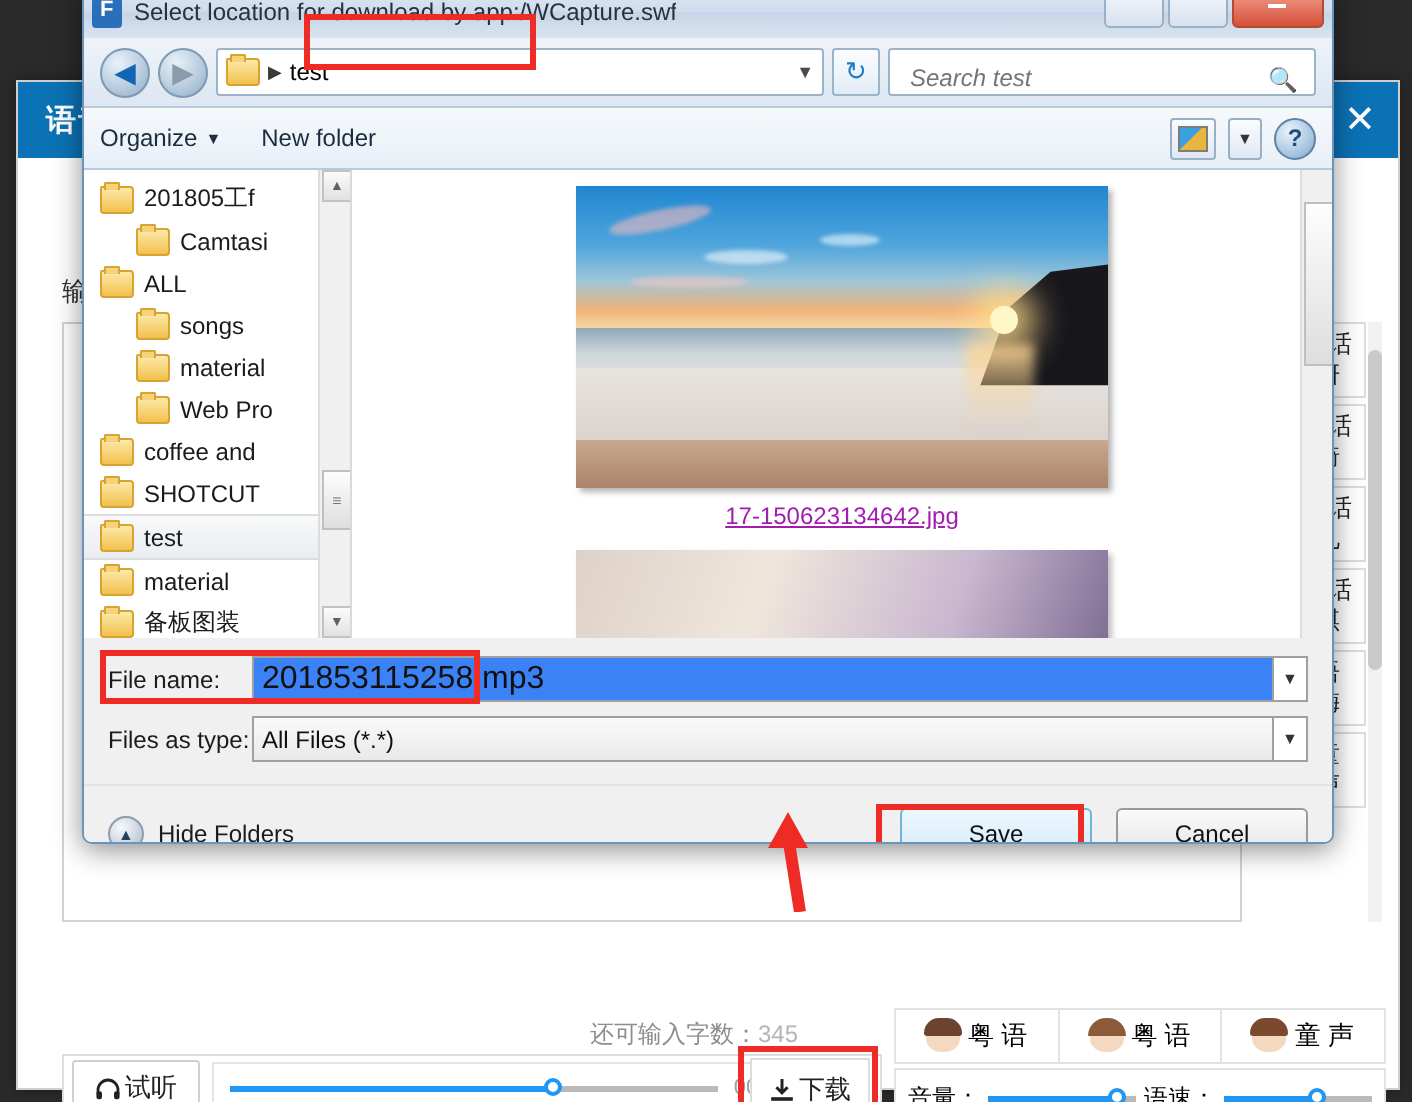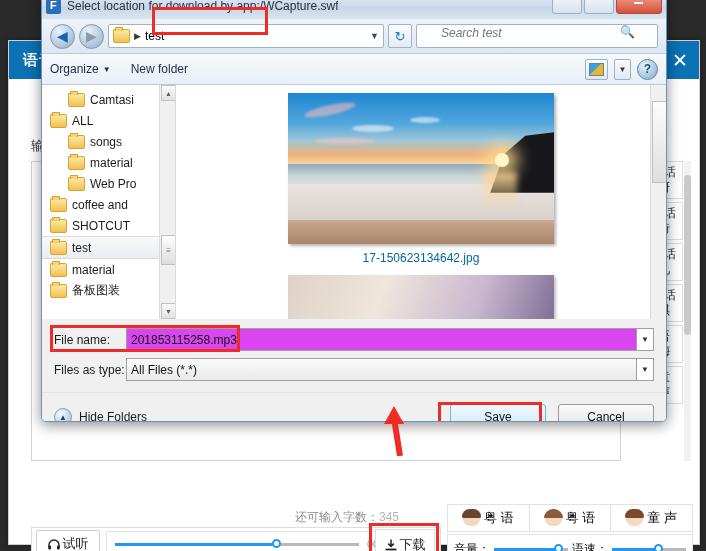--- a/index.html
+++ b/index.html
@@ -66,21 +66,21 @@
   .navcircle .arrow{position:absolute;left:50%;top:50%;transform:translate(-50%,-50%);font-size:14px;color:#1464b4;line-height:1;}
   .navcircle.fwd .arrow{color:#8a9bab;}
   .addr-red{position:absolute;left:110px;top:14px;width:116px;height:28px;border:3px solid #ee2b24;box-sizing:border-box;z-index:6;pointer-events:none;}
   .addr{flex:1;height:22px;background:#fff;border:1px solid #9cb4c9;border-radius:2px;display:flex;align-items:center;padding:0 4px;font-size:12px;gap:4px;}
   .folder-ico{width:15px;height:12px;background:linear-gradient(180deg,#fde9a8,#f2c14e);border:1px solid #d7a331;border-radius:1px 2px 2px 2px;flex:0 0 auto;position:relative;}
   .folder-ico::before{content:"";position:absolute;left:1px;top:-3px;width:6px;height:3px;background:#f6d27a;border:1px solid #d7a331;border-bottom:none;border-radius:1px 1px 0 0;}
   .crumb-sep{color:#3a3a3a;font-size:9px;}
   .addr-caret{margin-left:auto;color:#4a4a4a;font-size:9px;}
   .refresh{width:22px;height:22px;border:1px solid #9cb4c9;border-radius:2px;display:flex;align-items:center;justify-content:center;
     background:linear-gradient(180deg,#fbfdff,#e2ecf6);color:#1f7ec4;font-size:13px;flex:0 0 auto;}
-  .search{width:196px;height:22px;background:#fff;border:1px solid #9cb4c9;border-radius:2px;display:flex;align-items:flex-start;padding:0 22px;flex:0 0 auto;}
+  .search{width:196px;height:22px;background:#fff;border:1px solid #9cb4c9;border-radius:2px;display:flex;align-items:flex-end;padding:0 8px;flex:0 0 auto;}
   .search input{border:none;outline:none;flex:1;font-size:12px;font-style:italic;color:#9a9a9a;font-family:inherit;background:transparent;}
   .search .mag{color:#2f7fc4;font-size:12px;}
 
   .toolbar{height:30px;background:linear-gradient(180deg,#f6f9fc,#e8eff7);border-top:1px solid #b7c9da;border-bottom:1px solid #b7c9da;
     display:flex;align-items:center;padding:0 8px;font-size:12px;color:#1b2d3f;gap:20px;}
   .tb-item{display:flex;align-items:center;gap:4px;cursor:pointer;}
   .tb-right{margin-left:auto;display:flex;align-items:center;gap:6px;}
   .view-ico{width:21px;height:19px;border:1px solid #9ab0c6;border-radius:2px;background:linear-gradient(180deg,#fafcfe,#dfe9f3);position:relative;}
   .view-ico::after{content:"";position:absolute;left:3px;top:3px;width:13px;height:11px;
     background:linear-gradient(135deg,#3aa0e0 0%,#3aa0e0 45%,#e8b63c 46%,#e8b63c 100%);border:1px solid #7d7d7d;}
@@ -109,30 +109,30 @@
   .cloud{position:absolute;background:rgba(255,255,255,.55);border-radius:50%;filter:blur(1px);}
   .c1{left:6%;top:8%;width:52px;height:10px;transform:rotate(-12deg);background:rgba(255,190,190,.55);}
   .c2{left:24%;top:21%;width:42px;height:7px;}
   .c3{left:46%;top:16%;width:30px;height:6px;}
   .c4{left:10%;top:30%;width:60px;height:6px;background:rgba(255,200,190,.5);}
   .sea{position:absolute;left:0;top:47%;width:100%;height:22%;background:linear-gradient(180deg,#8fa8b8 0%,#cfd8dc 40%,#efe3dd 100%);}
   .foam{position:absolute;left:0;top:60%;width:100%;height:28%;background:linear-gradient(180deg,#e8e4e0,#d8cfc9);}
   .sand{position:absolute;left:0;bottom:0;width:100%;height:16%;background:linear-gradient(180deg,#c9a890,#a9846a);}
   .cliff{position:absolute;right:0;top:26%;width:24%;height:40%;background:#17171c;clip-path:polygon(100% 0,100% 100%,0 100%,22% 36%,55% 6%);}
   .refl{position:absolute;right:14%;top:52%;width:34px;height:42px;background:linear-gradient(180deg,rgba(255,214,150,.85),rgba(255,214,150,0));filter:blur(3px);}
-  .thumb-name{text-align:center;font-size:12px;color:#0369a1;margin-top:7px;}
+  .thumb-name{text-align:center;font-size:12px;color:#a21caf;margin-top:7px;text-decoration:underline;}
   .thumb-img2{margin:10px auto 0;width:266px;height:60px;box-shadow:2px 2px 3px rgba(0,0,0,.25);
     background:linear-gradient(110deg,#ded1c8 0%,#efe6dc 35%,#c9b7cf 70%,#7b6a92 100%);}
   .list-scroll{position:absolute;right:0;top:0;width:15px;height:234px;background:#f0f0f0;border-left:1px solid #dcdcdc;}
   .list-thumb{position:absolute;left:1px;top:16px;width:13px;height:80px;background:linear-gradient(180deg,#fdfdfd,#dedede);border:1px solid #bfbfbf;}
 
   .dlg-fields{background:#f0f0f0;padding:9px 12px 4px 12px;position:relative;}
   .frow{display:flex;align-items:center;margin-bottom:7px;}
   .flabel{width:72px;font-size:12px;color:#1b1b1b;text-align:left;}
-  .finput{flex:1;height:21px;background:#d946ef;border:1px solid #a0a0a0;display:flex;align-items:center;padding:0 4px;font-size:12px;color:#111;}
+  .finput{flex:1;height:21px;background:#3b82f6;border:1px solid #a0a0a0;display:flex;align-items:center;padding:0 4px;font-size:16px;color:#111;}
   .fcaret{width:16px;height:21px;border:1px solid #a0a0a0;border-left:none;background:#fff;display:flex;align-items:center;justify-content:center;font-size:8px;color:#333;}
   .fselect{flex:1;height:21px;background:linear-gradient(180deg,#fafafa,#e9e9e9);border:1px solid #a0a0a0;display:flex;align-items:center;padding:0 4px;font-size:12px;color:#111;text-align:right;}
   .fname-red{position:absolute;left:8px;top:6px;width:190px;height:27px;border:3px solid #ee2b24;box-sizing:border-box;pointer-events:none;z-index:5;}
 
   .dlg-footer{background:#f0f0f0;height:48px;display:flex;align-items:center;padding:0 12px;position:relative;border-top:1px solid #e3e3e3;}
   .hide-folders{display:flex;align-items:center;gap:7px;font-size:12px;color:#1b1b1b;cursor:pointer;}
   .hf-circle{width:16px;height:16px;border-radius:50%;background:radial-gradient(circle at 35% 30%,#f6f9fc,#c2ced9 70%,#97a6b4 100%);
     border:1px solid #8d9dab;display:flex;align-items:center;justify-content:center;font-size:8px;color:#22435f;}
   .footer-btns{margin-left:auto;display:flex;gap:12px;}
   .wbtn-std{width:94px;height:25px;border:1px solid #9a9a9a;border-radius:3px;font-size:12px;color:#111;
@@ -292,20 +292,24 @@
     <span class="tb-item">New folder</span>
     <span class="tb-right">
       <span class="view-ico"></span>
       <span class="view-caret">▼</span>
       <span class="help-ico">?</span>
     </span>
   </div>
 
   <div class="dlg-main">
     <div class="tree">
+      <div class="tnode">
+          <span class="folder-ico"></span>
+          <span>201805工f</span>
+        </div>
       <div class="tnode lvl2">
           <span class="folder-ico"></span>
           <span>Camtasi</span>
         </div>
       <div class="tnode">
           <span class="folder-ico"></span>
           <span>ALL</span>
         </div>
       <div class="tnode lvl2">
           <span class="folder-ico"></span>

